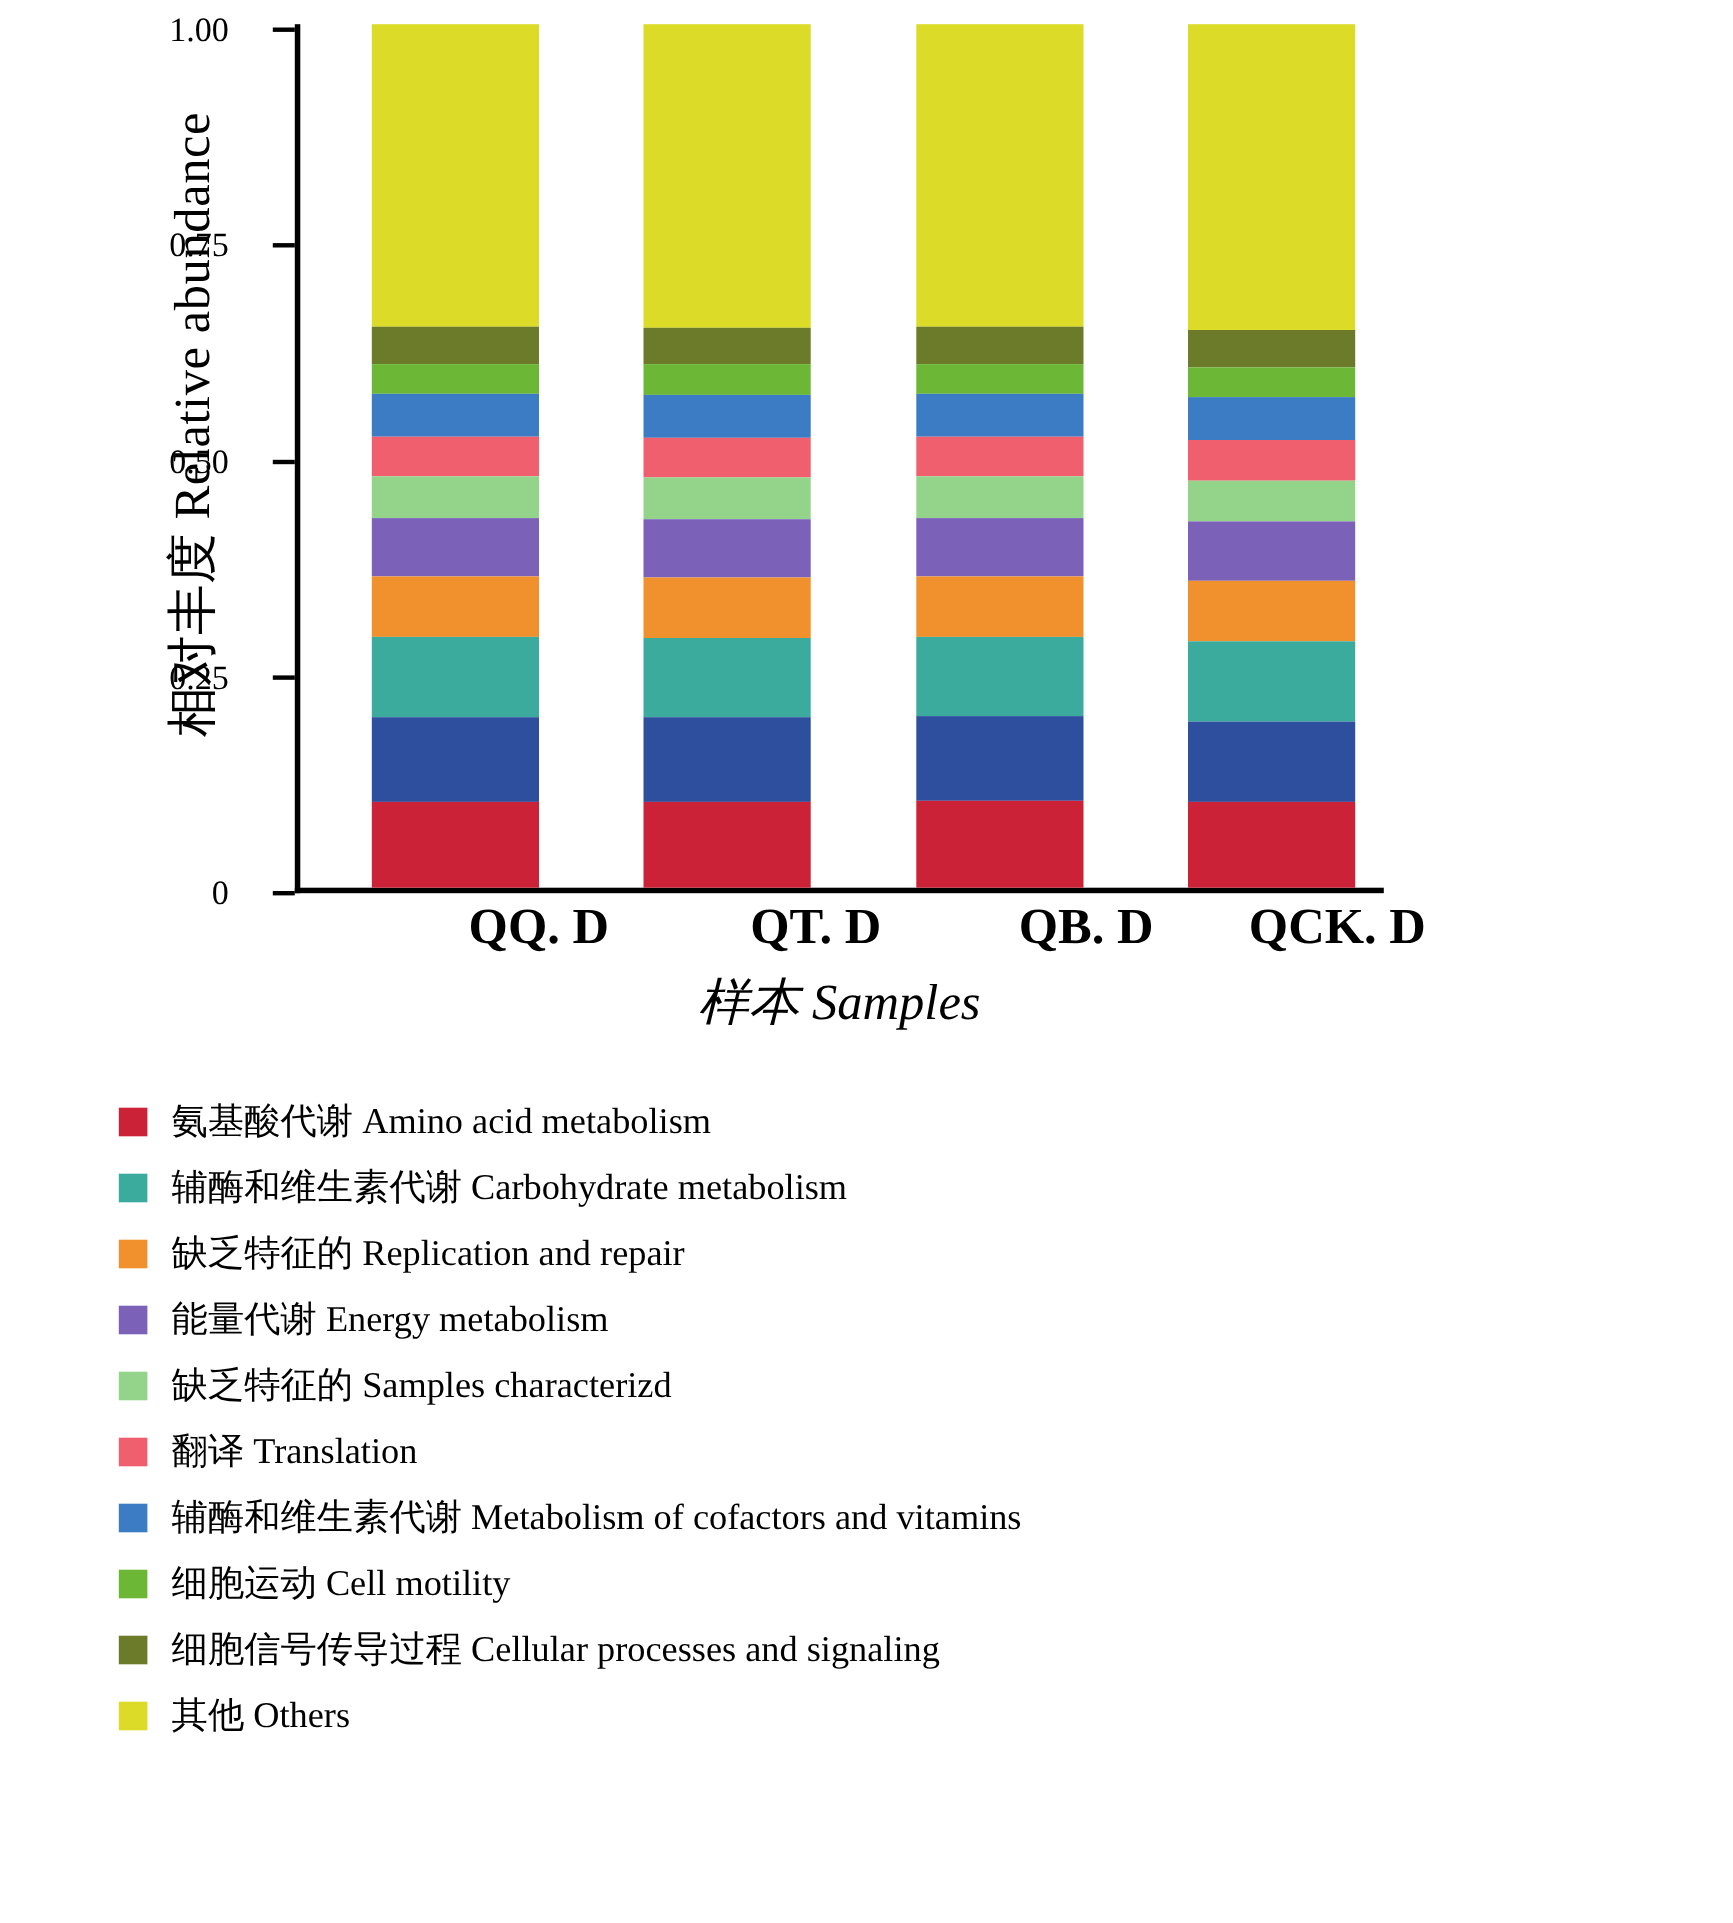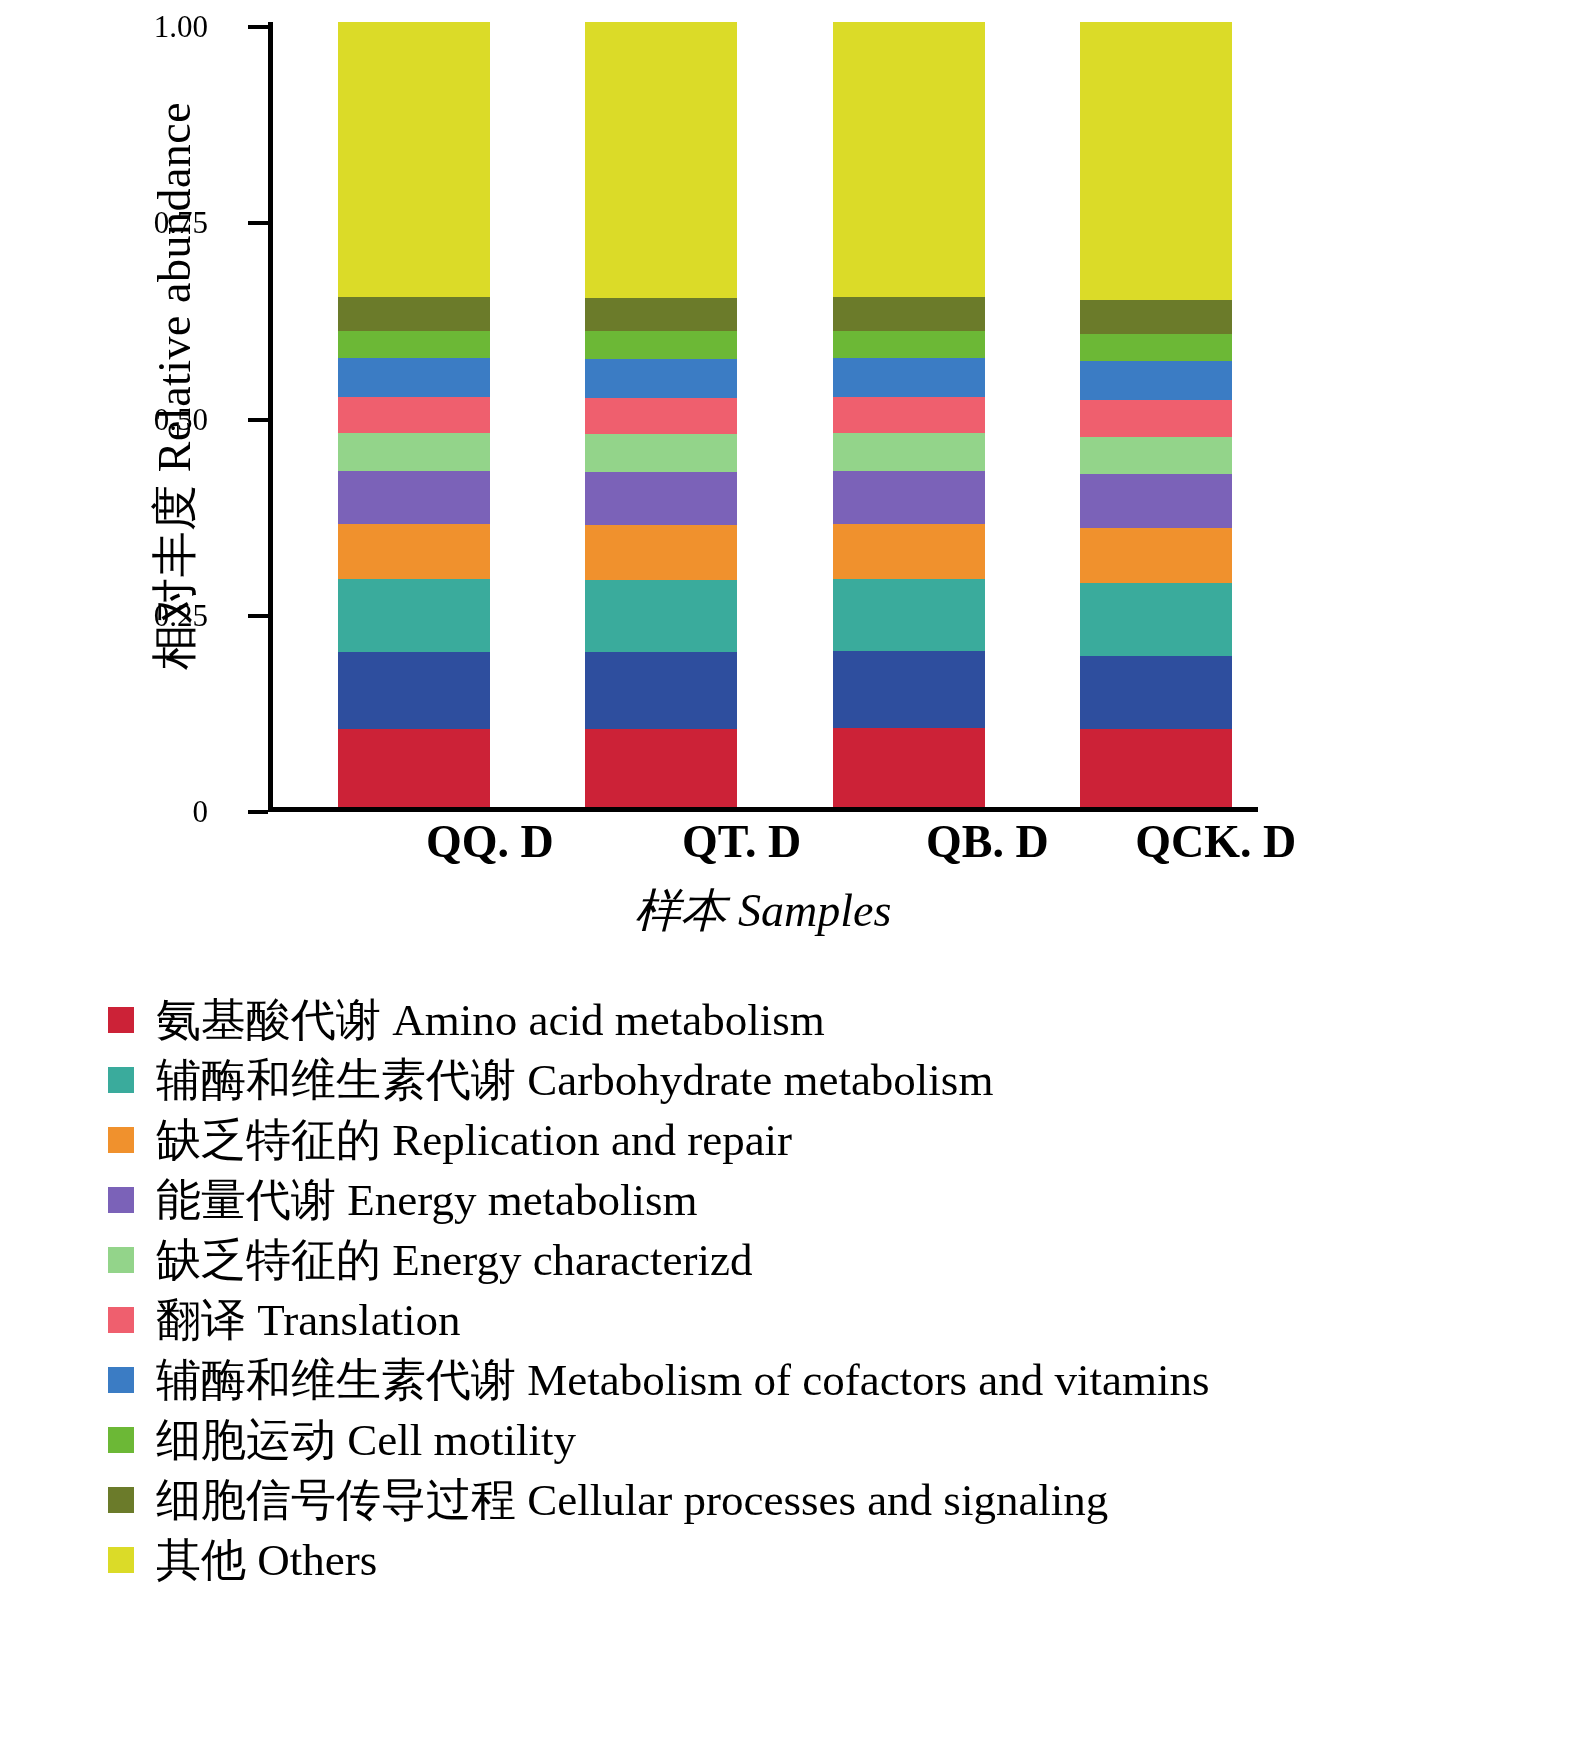--- a/index.html
+++ b/index.html
@@ -131,21 +131,21 @@
     align-items: center;
     height: 60px;
   }
   .legend-swatch {
     width: 26px;
     height: 26px;
     flex: 0 0 auto;
     margin-right: 22px;
   }
   .legend-label {
-    font-size: 45px;
+    font-size: 33px;
     line-height: 52px;
     white-space: nowrap;
   }
 </style>
 </head>
 <body>
 
 <div id="page">
 
   <div id="chart-wrap">
@@ -249,21 +249,21 @@
       <div class="legend-item">
         <span class="legend-swatch" style="background: rgb(240, 145, 45);"></span>
         <span class="legend-label">缺乏特征的 Replication and repair</span>
       </div>
       <div class="legend-item">
         <span class="legend-swatch" style="background: rgb(123, 98, 184);"></span>
         <span class="legend-label">能量代谢 Energy metabolism</span>
       </div>
       <div class="legend-item">
         <span class="legend-swatch" style="background: rgb(147, 212, 138);"></span>
-        <span class="legend-label">缺乏特征的 Energy characterizd</span>
+        <span class="legend-label">缺乏特征的 Samples characterizd</span>
       </div>
       <div class="legend-item">
         <span class="legend-swatch" style="background: rgb(239, 95, 110);"></span>
         <span class="legend-label">翻译 Translation</span>
       </div>
       <div class="legend-item">
         <span class="legend-swatch" style="background: rgb(59, 124, 196);"></span>
         <span class="legend-label">辅酶和维生素代谢 Metabolism of cofactors and vitamins</span>
       </div>
       <div class="legend-item">

